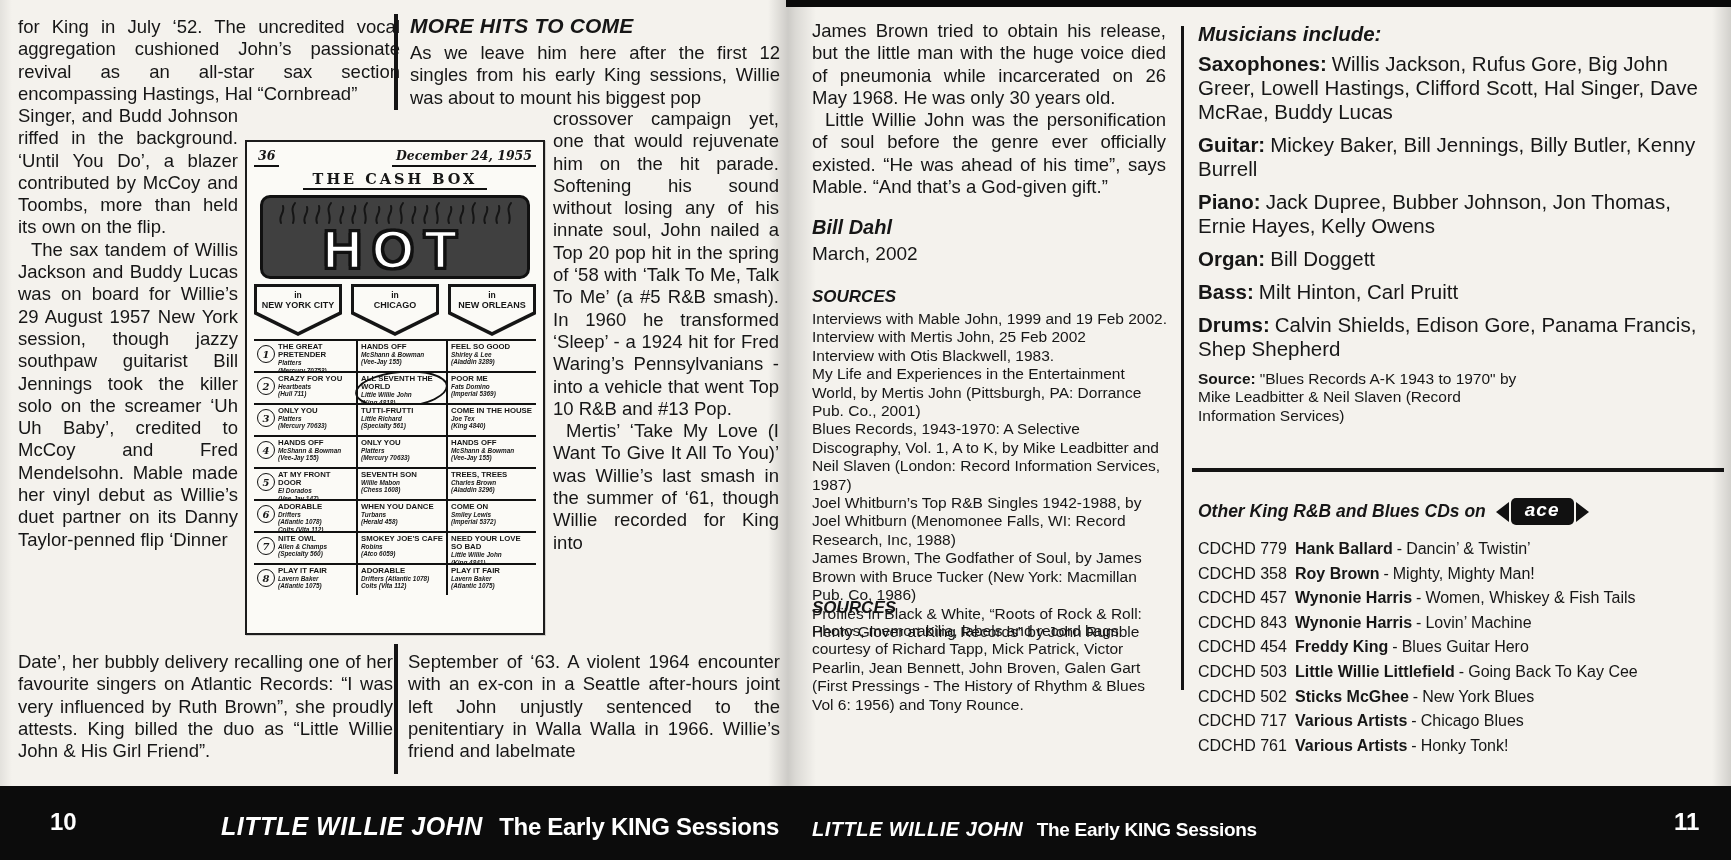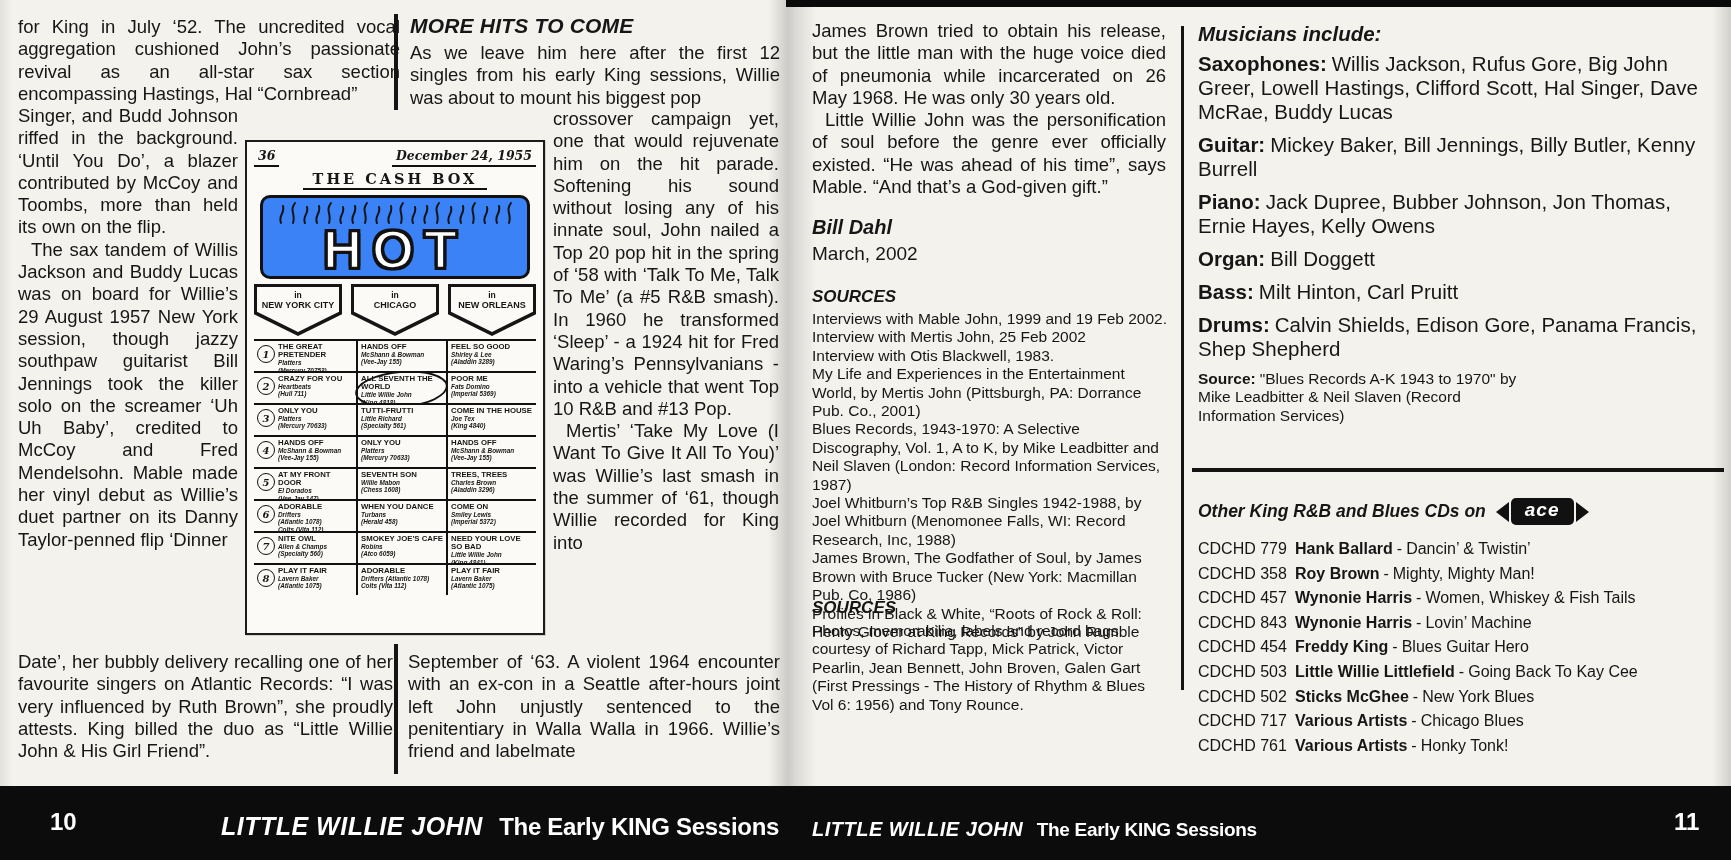--- a/index.html
+++ b/index.html
@@ -16,21 +16,21 @@
   .cashbox{left:245px;top:140px;width:300px;height:495px;background:#fbfaf6;
            border:2.5px solid #1c1c1c;box-sizing:border-box;padding:6px 7px;overflow:hidden;
            box-shadow:1px 1px 0 #00000022;}
   .cb-header{display:flex;justify-content:space-between;font-family:"DejaVu Serif",serif;
              font-style:italic;font-weight:bold;font-size:12.5px;}
   .cb-header span{border-bottom:2px solid #111;padding:0 4px 2px 4px;}
   .cb-masthead{text-align:center;margin-top:3px;}
   .cb-masthead span{display:inline-block;font-family:"DejaVu Serif",serif;font-weight:bold;
             font-size:14.5px;letter-spacing:3px;border-bottom:2px solid #111;padding:0 10px 1px;text-align:center;}
   .cb-hot{margin:5px auto 0;width:264px;height:78px;border:3px solid #111;border-radius:10px;
-          position:relative;display:flex;align-items:flex-end;justify-content:center;background:#3b82f6;}
+          position:relative;display:flex;align-items:flex-end;justify-content:center;background:#404040;}
   .hot-word{font-size:54px;font-weight:900;line-height:.98;color:#fff;letter-spacing:10px;
             -webkit-text-stroke:2.5px #111;
             text-shadow:2px 2px 0 #111,-2px 2px 0 #111,2px -2px 0 #111,-2px -2px 0 #111;}
   .flames{position:absolute;top:1px;left:8px;}
   .cb-pennants{display:flex;justify-content:space-between;margin-top:5px;}
   .pennant{width:88px;height:52px;position:relative;}
   .pennant .outer{position:absolute;inset:0;background:#151515;
                   clip-path:polygon(0 0,100% 0,100% 58%,50% 100%,0 58%);}
   .pennant .inner{position:absolute;left:3px;right:3px;top:3px;bottom:4px;background:#fbfaf6;
                   clip-path:polygon(0 0,100% 0,100% 55%,50% 100%,0 55%);

